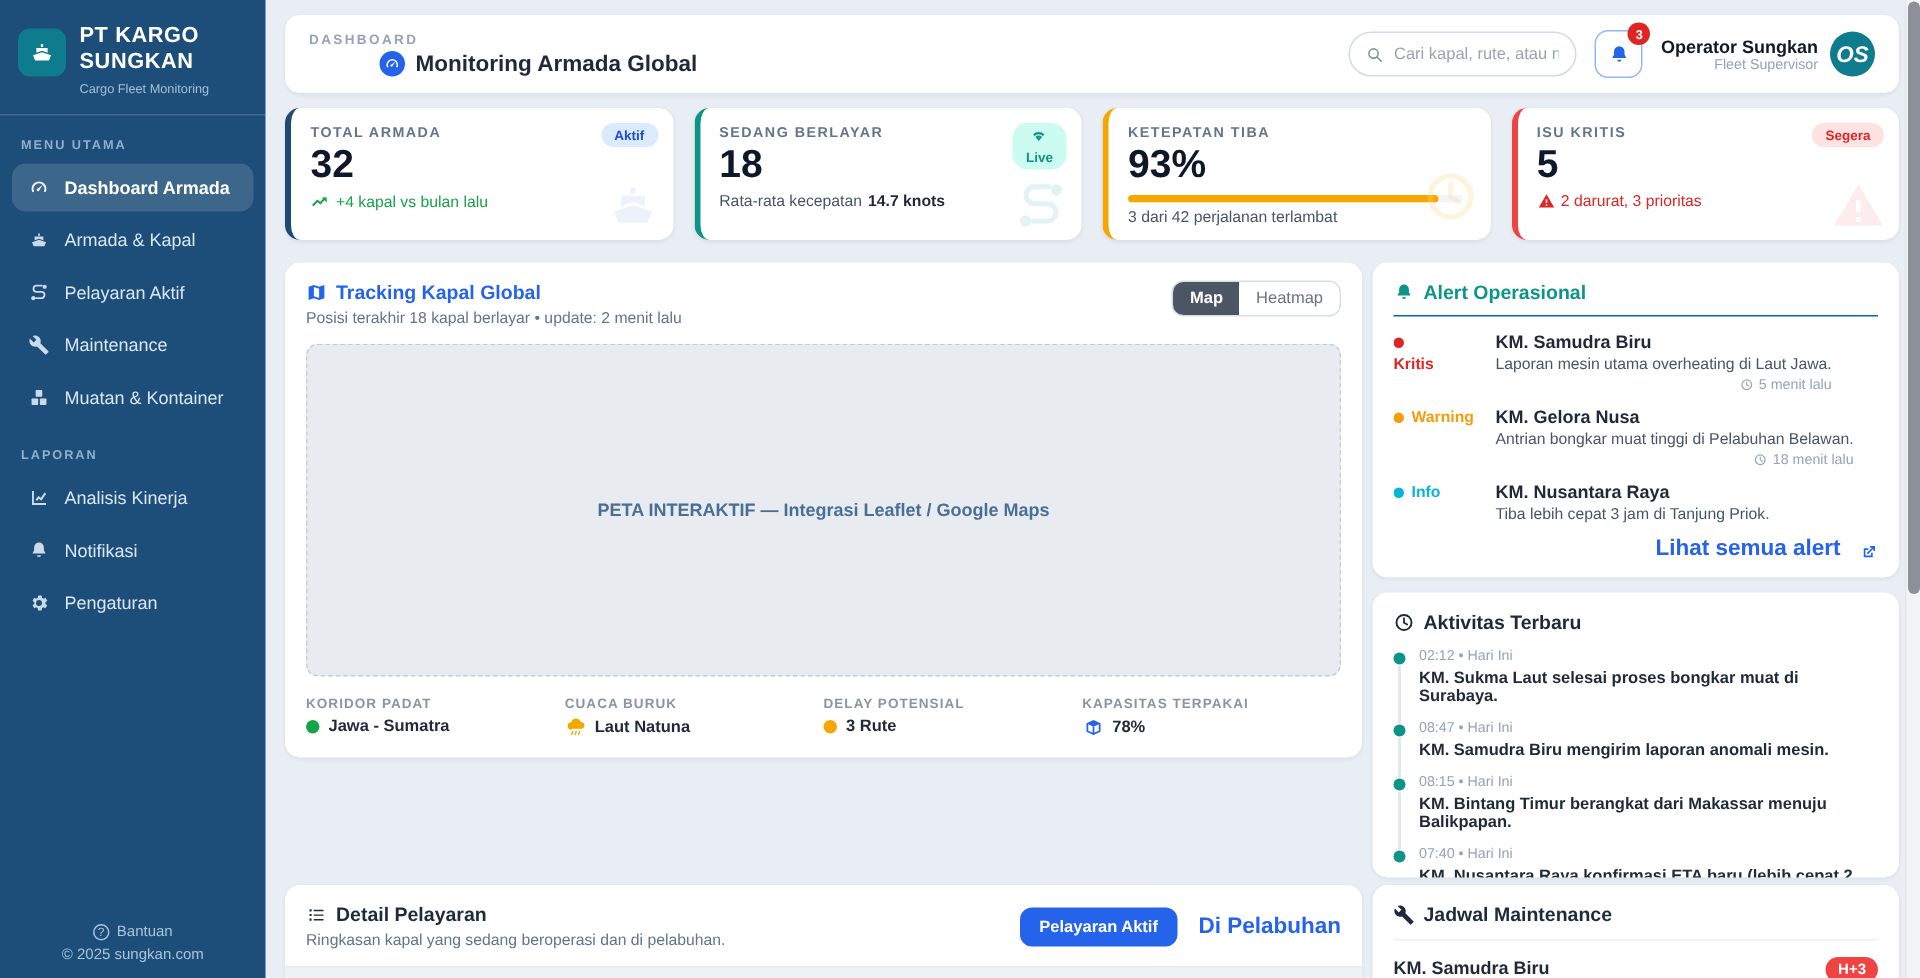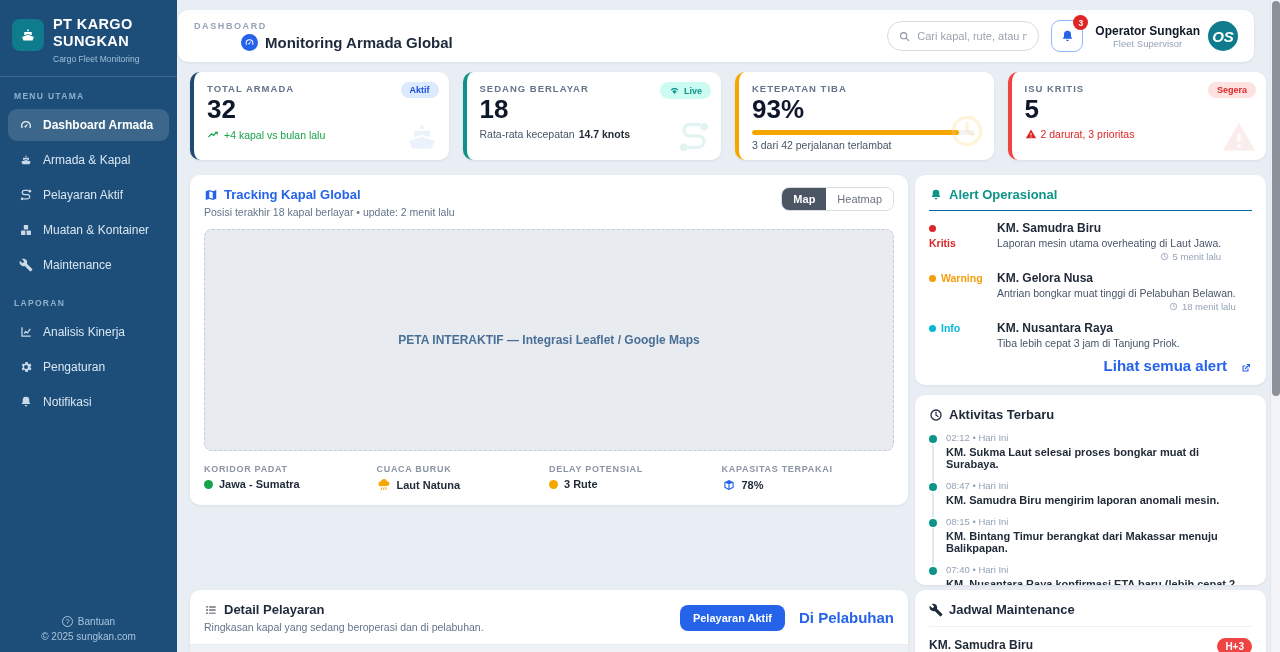--- a/index.html
+++ b/index.html
@@ -20,46 +20,46 @@
   .side-foot { position:absolute; bottom:10px; left:0; width:100%; text-align:center; font-size:10px; color:#a9c4dc; }
   .side-foot .help { display:inline-flex; align-items:center; gap:5px; cursor:pointer; }
   .qmark { display:inline-flex; width:11px; height:11px; border:1px solid #a9c4dc; border-radius:50%; font-size:8px; align-items:center; justify-content:center; }
   .copyright { margin-top:4px; }
 
   
   .main { position:absolute; left:177px; top:0; width:1103px; height:652px; }
   .card { position:absolute; background:#fff; border-radius:10px; box-shadow:0 1px 3px rgba(16,24,40,.07); }
 
   
-  .topbar { left:1px; top:10px; width:1076px; height:52px; display:flex; align-items:center; justify-content:space-between; padding:0 16px; }
+  .topbar { left:13px; top:10px; width:1076px; height:52px; display:flex; align-items:center; justify-content:space-between; padding:0 16px; }
   .eyebrow { font-size:9px; letter-spacing:1.6px; color:#94a3b8; font-weight:bold; }
   .page-title-row { display:flex; align-items:flex-end; gap:7px; margin-top:3px;padding-left:47px; }
   .title-badge { width:17px; height:17px; border-radius:50%; background:#2563eb; color:#fff; display:flex; align-items:center; justify-content:center; }
   .page-title { font-size:15px; font-weight:bold; color:#1e293b; }
   .topbar-right { display:flex; align-items:center; gap:12px; }
   .search { display:flex; align-items:center; gap:6px; width:152px; height:30px; border:1px solid #d5dbe3; border-radius:16px; padding:0 10px; color:#8b95a1; }
   .search input { border:0; outline:0; width:110px; font-size:11px; color:#475569; background:transparent; font-family:inherit; }
   .search input::placeholder { color:#9aa3ae; }
   .bell-btn { position:relative; width:32px; height:32px; border:1.5px solid #93b8f5; border-radius:9px; background:#fff; color:#2563eb; display:flex; align-items:center; justify-content:center; cursor:pointer; }
   .bell-badge { position:absolute; top:-6px; right:-6px; min-width:15px; height:15px; background:#e02424; color:#fff; font-size:8.5px; font-weight:bold; border-radius:8px; display:flex; align-items:center; justify-content:center; padding:0 3px; }
   .user { display:flex; align-items:center; gap:8px; cursor:pointer; }
   .user-meta { text-align:right; }
   .user-name { font-size:12px; font-weight:bold; color:#111827; }
-  .user-role { font-size:9.5px; color:#94a3b8;text-align:center; }
+  .user-role { font-size:9.5px; color:#94a3b8; }
   .avatar { width:30px; height:30px; border-radius:50%; background:#0e7c8c; color:#fff; font-size:15px; font-weight:bold; display:flex; align-items:center; justify-content:center;font-style:italic; }
 
   
   .stats { position:absolute; left:13px; top:72px; width:1076px; height:88px; display:grid; grid-template-columns:repeat(4,1fr); gap:14px; }
   .stat { position:relative; background:#fff; border-radius:10px; box-shadow:0 1px 3px rgba(16,24,40,.07); border-left:4px solid #1e4a74; padding:11px 12px 9px 13px; overflow:hidden; }
   .stat-label { font-size:9.5px; font-weight:bold; letter-spacing:1px; color:#64748b; }
   .stat-value { font-size:26px; font-weight:bold; color:#0f172a; margin-top:2px; line-height:1.05; }
   .stat-note { font-size:10.5px; margin-top:5px; display:flex; align-items:center; gap:4px; color:#475569; }
   .badge { position:absolute; right:10px; top:10px; font-size:9px; font-weight:bold; padding:3px 9px; border-radius:10px; display:flex; align-items:center; gap:4px; }
   .badge-blue { background:#dbeafe; color:#1d4ed8; }
-  .badge-teal { background:#ccfbf1; color:#0d9488; }
+  .badge-teal { background:#ccfbf1; color:#0d9488;flex-direction:column; }
   .badge-red  { background:#fee2e2; color:#dc2626; }
   .watermark { position:absolute; right:8px; bottom:4px; width:38px; height:38px; opacity:.3; }
   .progress-track { margin-top:7px; height:5px; background:#f1f5f9; border-radius:3px; overflow:hidden; width:97%; }
   .progress-fill { height:100%; background:#f5a700; border-radius:3px; }
   .green { color:#16a34a; } .red-t { color:#dc2626; }
 
   
   .map-card { left:13px; top:175px; width:718px; height:330px; padding:12px 14px; }
   .sec-head { display:flex; justify-content:space-between; align-items:flex-start; }
   .sec-title { font-size:13px; font-weight:bold; display:flex; align-items:center; gap:6px; }
@@ -227,49 +227,49 @@
     <span>Armada &amp; Kapal</span>
   </div>
   <div class="nav-item">
     <svg class="ic">
         <use href="#i-route"></use>
       </svg>
     <span>Pelayaran Aktif</span>
   </div>
   <div class="nav-item">
     <svg class="ic">
+        <use href="#i-wrench"></use>
+      </svg>
+    <span>Maintenance</span>
+  </div>
+  <div class="nav-item">
+    <svg class="ic">
         <use href="#i-boxes"></use>
       </svg>
     <span>Muatan &amp; Kontainer</span>
   </div>
-  <div class="nav-item">
-    <svg class="ic">
-        <use href="#i-wrench"></use>
-      </svg>
-    <span>Maintenance</span>
-  </div>
 
   <div class="nav-label">LAPORAN</div>
   <div class="nav-item">
     <svg class="ic">
         <use href="#i-chart"></use>
       </svg>
     <span>Analisis Kinerja</span>
   </div>
   <div class="nav-item">
     <svg class="ic">
+        <use href="#i-bell"></use>
+      </svg>
+    <span>Notifikasi</span>
+  </div>
+  <div class="nav-item">
+    <svg class="ic">
         <use href="#i-gear"></use>
       </svg>
     <span>Pengaturan</span>
-  </div>
-  <div class="nav-item">
-    <svg class="ic">
-        <use href="#i-bell"></use>
-      </svg>
-    <span>Notifikasi</span>
   </div>
 
   <div class="side-foot">
     <div class="help">
       <span class="qmark">?</span>
       <span>Bantuan</span>
     </div>
     <div class="copyright">© 2025 sungkan.com</div>
   </div>
 </aside>

